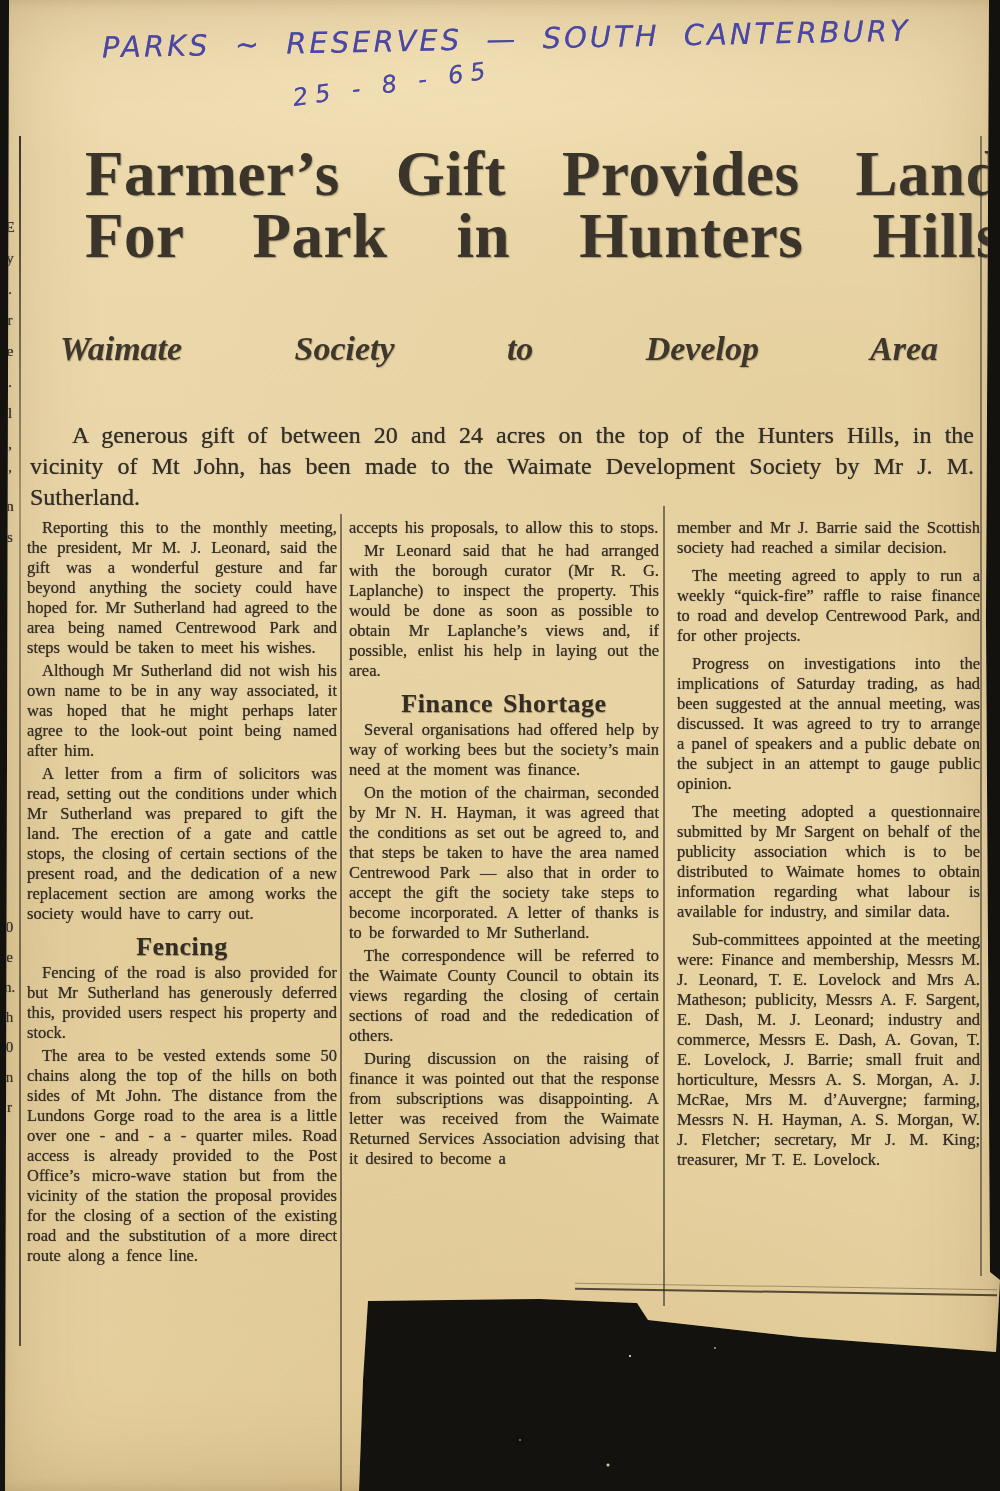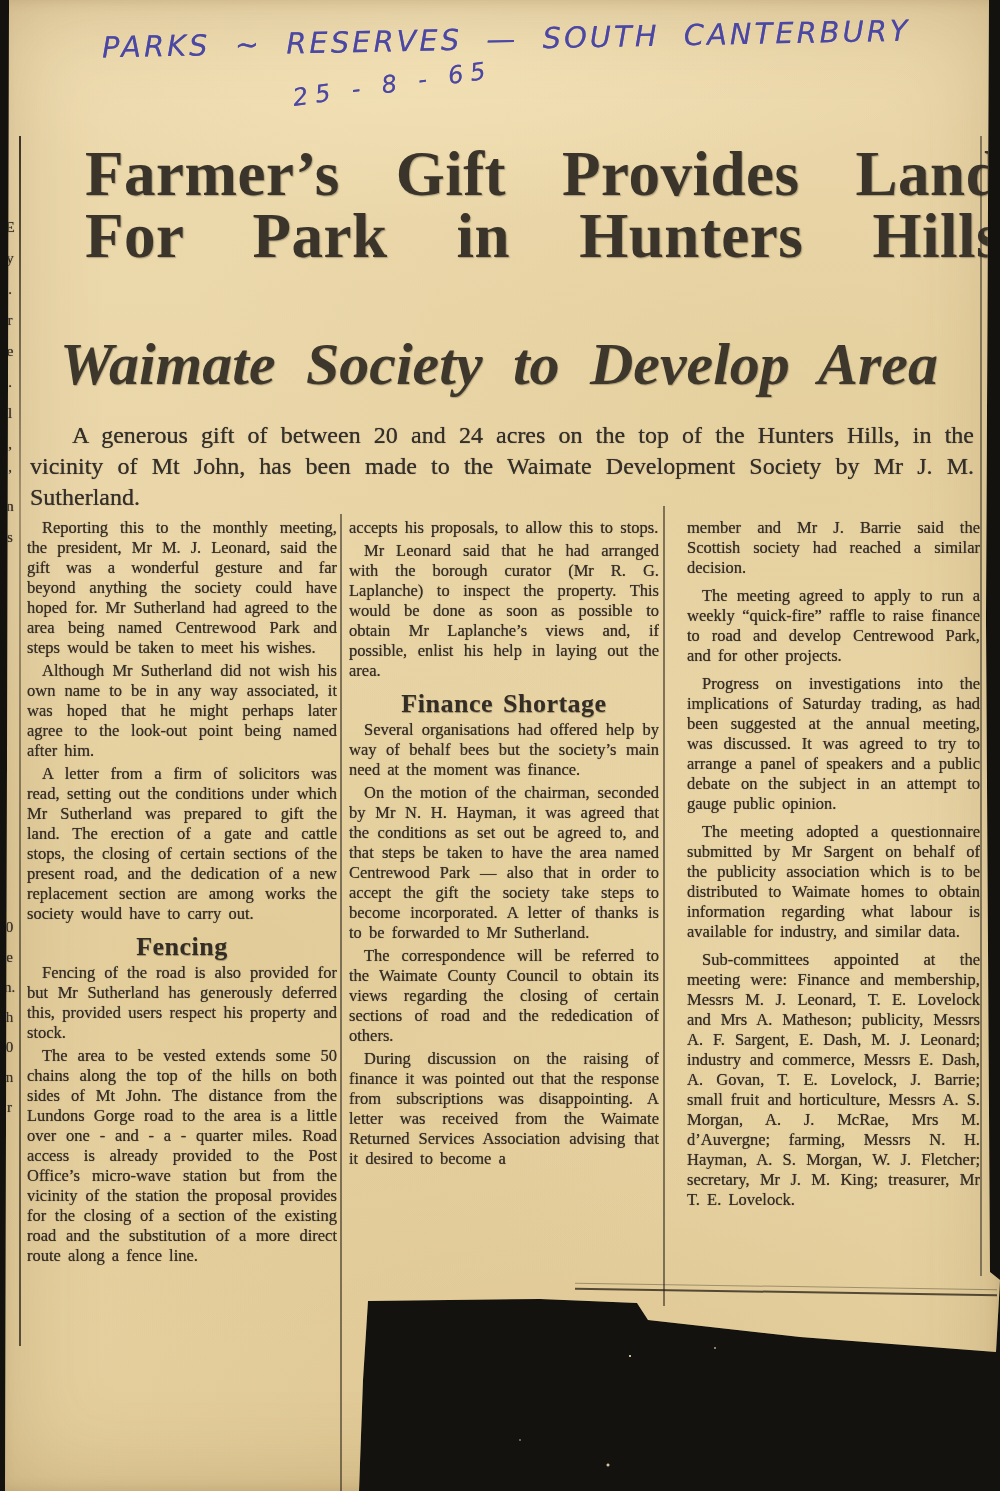--- a/index.html
+++ b/index.html
@@ -41,41 +41,41 @@
   .headline-line{
     position:absolute;left:42px;width:916px;height:76px;
     font-size:63px;font-weight:bold;color:#3a342a;
     text-align:justify;text-align-last:justify;letter-spacing:0.5px;
     text-shadow:1px 1px 1.2px rgba(58,48,34,0.35);white-space:nowrap;margin-left:43px;
   }
   .hl1{top:138px;}
   .hl2{top:200px;}
   .subheadline{
     position:absolute;left:60px;top:330px;width:878px;height:62px;
-    font-size:60px;font-weight:bold;font-style:italic;color:#3e372c;
+    font-size:34px;font-weight:bold;font-style:italic;color:#3e372c;
     text-align:justify;text-align-last:justify;
     text-shadow:0.8px 0.8px 1px rgba(58,48,34,0.3);white-space:nowrap;
   }
   .lead{
     position:absolute;left:30px;top:420px;width:944px;
     font-size:24px;line-height:31px;color:#342f28;text-align:justify;
     text-indent:42px;word-spacing:4px;
     text-shadow:0 0 0.8px rgba(52,47,40,0.9);
   }
   .col{
     position:absolute;top:518px;overflow:hidden;
     font-size:16.5px;line-height:20px;color:#362f27;text-align:justify;
     word-spacing:3px;
     text-shadow:0 0 0.8px rgba(54,46,36,0.85);
   }
   .col-1{left:27px;width:310px;height:973px;}
   .col-2{left:349px;width:310px;height:792px;}
   .col-3{left:671px;width:309px;height:795px;}
   .col p{margin:0 0 3px 0;text-indent:15px;}
-  .col-3 p{margin:0 0 8px 16px;}
+  .col-3 p{margin:0 0 8px 6px;}
   .col p.cont{text-indent:0;}
   .sec-head{
     margin:13px 0 6px 0;font-size:26px;font-weight:bold;color:#332d24;
     letter-spacing:0.5px;text-align:center;
     text-shadow:0.5px 0.5px 0.8px rgba(51,45,36,0.4);
   }
   .rule{position:absolute;background:rgba(42,35,25,0.6);}
   .rule-left{left:19px;top:136px;width:2px;height:1210px;background:linear-gradient(rgba(30,24,16,0.85), rgba(42,35,25,0.35) 30%, rgba(30,24,16,0.7));}
   .rule-c12{left:340px;top:514px;width:2px;height:977px;background:rgba(42,35,25,0.55);}
   .rule-c23{left:663px;top:506px;width:2px;height:800px;background:rgba(42,35,25,0.55);}
@@ -110,21 +110,21 @@
       <p>A letter from a firm of solicitors was read, setting out the conditions under which Mr Sutherland was prepared to gift the land. The erection of a gate and cattle stops, the closing of certain sections of the present road, and the dedication of a new replacement section are among works the society would have to carry out.</p>
       <div class="sec-head">Fencing</div>
       <p>Fencing of the road is also provided for but Mr Sutherland has generously deferred this, provided users respect his property and stock.</p>
       <p>The area to be vested extends some 50 chains along the top of the hills on both sides of Mt John. The distance from the Lundons Gorge road to the area is a little over one - and - a - quarter miles. Road access is already provided to the Post Office’s micro-wave station but from the vicinity of the station the proposal provides for the closing of a section of the existing road and the substitution of a more direct route along a fence line.</p>
     </div>
 
     <div class="col col-2">
       <p class="cont">accepts his proposals, to allow this to stops.</p>
       <p>Mr Leonard said that he had arranged with the borough curator (Mr R. G. Laplanche) to inspect the property. This would be done as soon as possible to obtain Mr Laplanche’s views and, if possible, enlist his help in laying out the area.</p>
       <div class="sec-head">Finance Shortage</div>
-      <p>Several organisations had offered help by way of behalf bees but the society’s main need at the moment was finance.</p>
+      <p>Several organisations had offered help by way of working bees but the society’s main need at the moment was finance.</p>
       <p>On the motion of the chairman, seconded by Mr N. H. Hayman, it was agreed that the conditions as set out be agreed to, and that steps be taken to have the area named Centrewood Park — also that in order to accept the gift the society take steps to become incorporated. A letter of thanks is to be forwarded to Mr Sutherland.</p>
       <p>The correspondence will be referred to the Waimate County Council to obtain its views regarding the closing of certain sections of road and the rededication of others.</p>
       <p>During discussion on the raising of finance it was pointed out that the response from subscriptions was disappointing. A letter was received from the Waimate Returned Services Association advising that it desired to become a</p>
     </div>
 
     <div class="col col-3">
       <p class="cont">member and Mr J. Barrie said the Scottish society had reached a similar decision.</p>
       <p>The meeting agreed to apply to run a weekly “quick-fire” raffle to raise finance to road and develop Centrewood Park, and for other projects.</p>
       <p>Progress on investigations into the implications of Saturday trading, as had been suggested at the annual meeting, was discussed. It was agreed to try to arrange a panel of speakers and a public debate on the subject in an attempt to gauge public opinion.</p>
       <p>The meeting adopted a questionnaire submitted by Mr Sargent on behalf of the publicity association which is to be distributed to Waimate homes to obtain information regarding what labour is available for industry, and similar data.</p>

